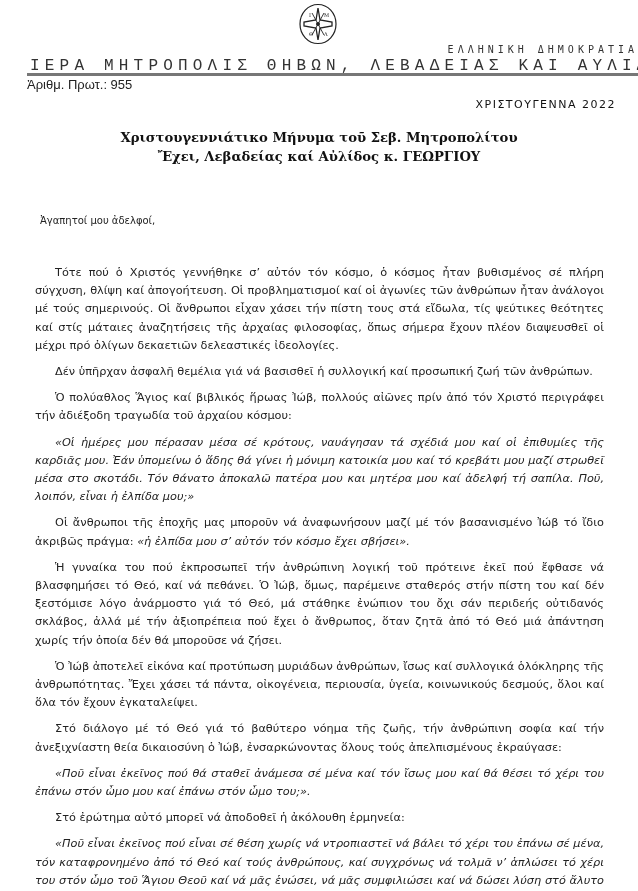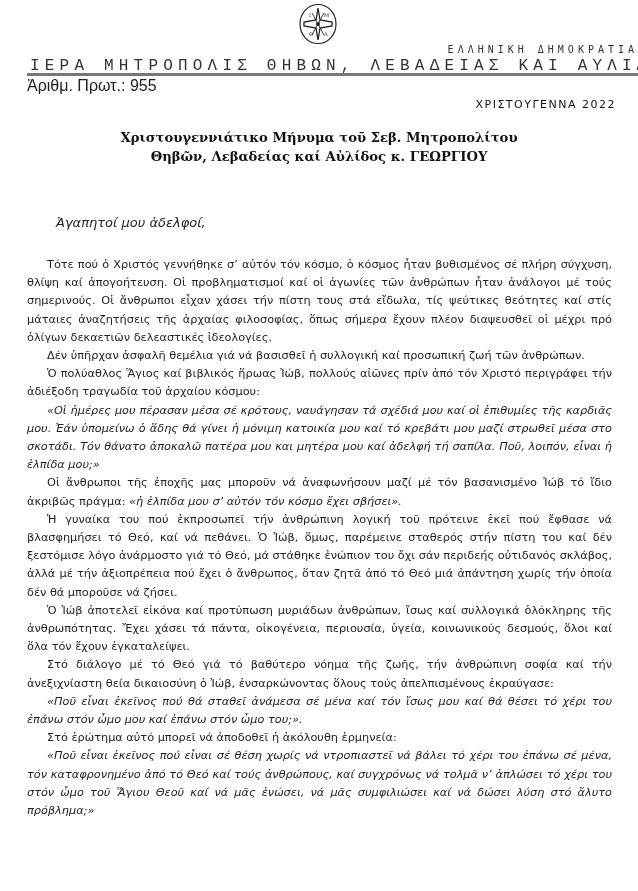--- a/index.html
+++ b/index.html
@@ -3,29 +3,29 @@
 <meta charset="utf-8">
 <style>
   html, body { margin:0; padding:0; background:#ffffff; }
   body { width:638px; height:891px; position:relative; overflow:hidden; color:#1a1a1a; }
   .logo { position:absolute; left:298px; top:3px; width:40px; height:42px; }
   .hdr1 { position:absolute; top:44px; left:0; width:638px; text-align:right;
           font-family:"DejaVu Sans Mono", monospace; font-size:10px; letter-spacing:4px; color:#333; }
   .hdr2 { position:absolute; top:57px; left:30px; width:600px; text-align:center;
           font-family:Liberation Mono, monospace; font-size:16px; letter-spacing:5.2px; color:#333; white-space:nowrap; }
   .rule { position:absolute; top:73px; left:27px; width:611px; height:3px; background:#777; }
-  .protno { position:absolute; top:77px; left:27px; font-family:"Liberation Sans", sans-serif; font-size:16px; color:#222; }
+  .protno { position:absolute; top:77px; left:27px; font-family:"Liberation Sans", sans-serif; font-size:13px; color:#222; }
   .xmas { position:absolute; top:98px; right:22px; font-family:"DejaVu Sans", sans-serif; font-size:11px; letter-spacing:1.5px; color:#111; }
   .title { position:absolute; top:128px; left:0; width:638px; text-align:center;
            font-family:"DejaVu Serif", serif; font-weight:bold; font-size:13.2px; line-height:19px; color:#111; }
   .title div { white-space:nowrap; }
-  .salut { position:absolute; top:215px; left:56px; font-family:"DejaVu Sans", sans-serif; font-style:italic; font-size:13px; color:#222; }
+  .salut { position:absolute; top:215px; left:40px; font-family:"DejaVu Sans", sans-serif; font-size:10px; color:#222; }
   .body { position:absolute; top:256px; left:27px; width:585px;
           font-family:"DejaVu Sans", sans-serif; font-size:11.3px; line-height:18.2px; color:#222; text-align:justify; }
-  .body p { margin:0; text-indent:20px; }
+  .body p { margin:8px; text-indent:20px; }
   .body p.q { font-style:italic; }
 </style>
 </head>
 <body>
 
 <div class="logo">
   <svg width="40" height="42" viewBox="0 0 40 42">
     <ellipse cx="20" cy="21" rx="18" ry="19.5" fill="none" stroke="#222" stroke-width="1.2"></ellipse>
     <path d="M20 5 L22 17 L34 19 L34 23 L22 25 L20 37 L18 25 L6 23 L6 19 L18 17 Z" fill="none" stroke="#222" stroke-width="1.3"></path>
     <path d="M14 10 L26 32 M26 10 L14 32" stroke="#222" stroke-width="0.9"></path>
@@ -38,21 +38,21 @@
 </div>
 
 <div class="hdr1">ΕΛΛΗΝΙΚΗ ΔΗΜΟΚΡΑΤΙΑ</div>
 <div class="hdr2">ΙΕΡΑ ΜΗΤΡΟΠΟΛΙΣ ΘΗΒΩΝ, ΛΕΒΑΔΕΙΑΣ ΚΑΙ ΑΥΛΙΔΟΣ</div>
 <div class="rule"></div>
 <div class="protno">Ἀριθμ. Πρωτ.: 955</div>
 <div class="xmas">ΧΡΙΣΤΟΥΓΕΝΝΑ 2022</div>
 
 <div class="title">
   <div>Χριστουγεννιάτικο Μήνυμα τοῦ Σεβ. Μητροπολίτου</div>
-  <div>Θηβῶν, Λεβαδείας καί Αὐλίδος κ. ΓΕΩΡΓΙΟΥ</div>
+  <div>Ἔχει, Λεβαδείας καί Αὐλίδος κ. ΓΕΩΡΓΙΟΥ</div>
 </div>
 
 <div class="salut">Ἀγαπητοί μου ἀδελφοί,</div>
 
 <div class="body">
   <p>Τότε πού ὁ Χριστός γεννήθηκε σ’ αὐτόν τόν κόσμο, ὁ κόσμος ἦταν βυθισμένος σέ πλήρη σύγχυση, θλίψη καί ἀπογοήτευση. Οἱ προβληματισμοί καί οἱ ἀγωνίες τῶν ἀνθρώπων ἦταν ἀνάλογοι μέ τούς σημερινούς. Οἱ ἄνθρωποι εἶχαν χάσει τήν πίστη τους στά εἴδωλα, τίς ψεύτικες θεότητες καί στίς μάταιες ἀναζητήσεις τῆς ἀρχαίας φιλοσοφίας, ὅπως σήμερα ἔχουν πλέον διαψευσθεῖ οἱ μέχρι πρό ὀλίγων δεκαετιῶν δελεαστικές ἰδεολογίες.</p>
   <p>Δέν ὑπῆρχαν ἀσφαλῆ θεμέλια γιά νά βασισθεῖ ἡ συλλογική καί προσωπική ζωή τῶν ἀνθρώπων.</p>
   <p>Ὁ πολύαθλος Ἅγιος καί βιβλικός ἥρωας Ἰώβ, πολλούς αἰῶνες πρίν ἀπό τόν Χριστό περιγράφει τήν ἀδιέξοδη τραγωδία τοῦ ἀρχαίου κόσμου:</p>
   <p class="q">«Οἱ ἡμέρες μου πέρασαν μέσα σέ κρότους, ναυάγησαν τά σχέδιά μου καί οἱ ἐπιθυμίες τῆς καρδιᾶς μου. Ἐάν ὑπομείνω ὁ ἅδης θά γίνει ἡ μόνιμη κατοικία μου καί τό κρεβάτι μου μαζί στρωθεῖ μέσα στο σκοτάδι. Τόν θάνατο ἀποκαλῶ πατέρα μου και μητέρα μου καί ἀδελφή τή σαπίλα. Ποῦ, λοιπόν, εἶναι ἡ ἐλπίδα μου;»</p>
   <p><span>Οἱ ἄνθρωποι τῆς ἐποχῆς μας μποροῦν νά ἀναφωνήσουν μαζί μέ τόν βασανισμένο Ἰώβ τό ἴδιο ἀκριβῶς πράγμα: </span><em>«ἡ ἐλπίδα μου σ’ αὐτόν τόν κόσμο ἔχει σβήσει».</em></p>

